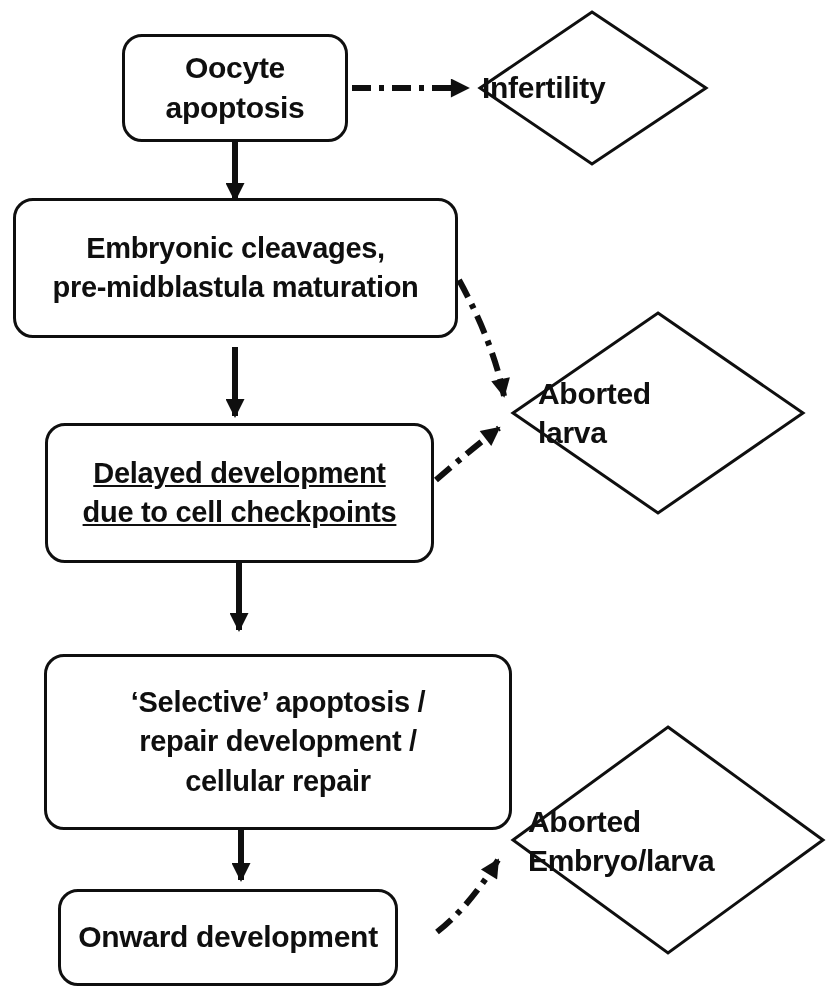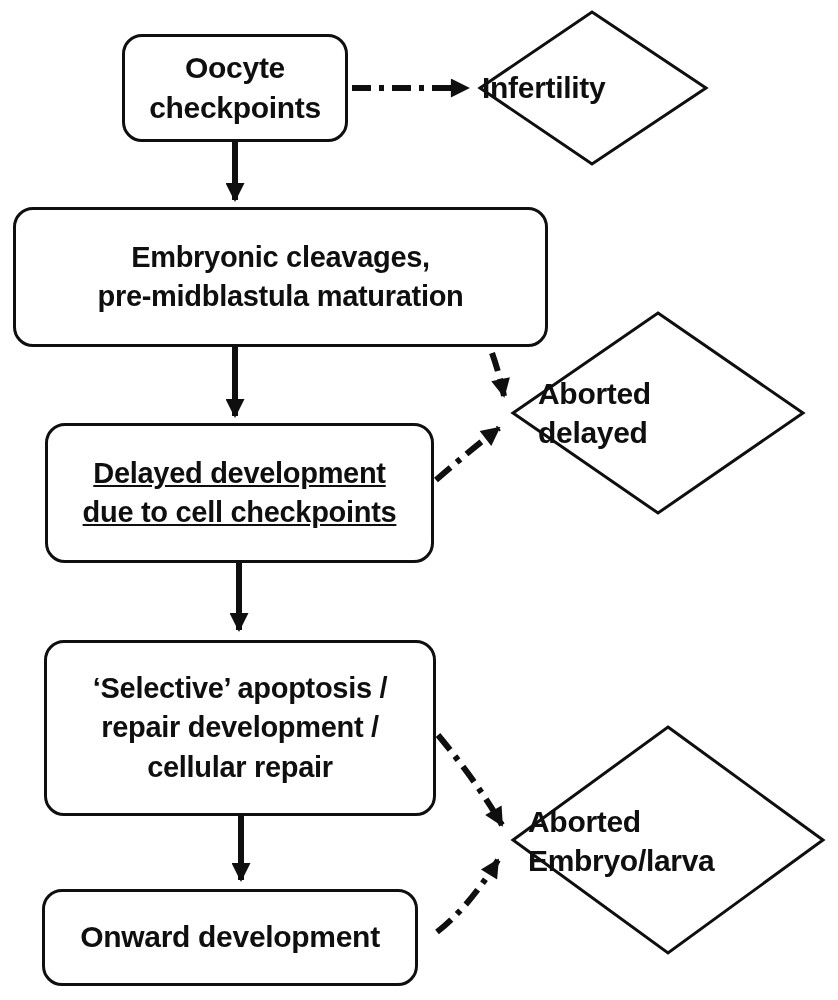--- a/index.html
+++ b/index.html
@@ -68,50 +68,50 @@
 
     <line class="edge edge-dashdot" x1="352" y1="88" x2="468" y2="88" marker-end="url(#ah)"></line>
     <path class="edge edge-dashdot" d="M459,280 Q493,342 504,396" marker-end="url(#ah)"></path>
     <path class="edge edge-dashdot" d="M436,480 Q468,452 499,428" marker-end="url(#ah)"></path>
     <path class="edge edge-dashdot" d="M438,735 Q477,782 502,825" marker-end="url(#ah)"></path>
     <path class="edge edge-dashdot" d="M437,932 Q469,907 498,860" marker-end="url(#ah)"></path>
   </svg>
 
   <div class="node-box f30" style="left:122px;top:34px;width:226px;height:108px;">
     <span>Oocyte</span>
-    <span>checkpoints</span>
+    <span>apoptosis</span>
   </div>
 
-  <div class="node-box f29" style="left:13px;top:207px;width:535px;height:140px;align-items:center;">
+  <div class="node-box f29" style="left:13px;top:198px;width:445px;height:140px;align-items:center;">
     <span>Embryonic cleavages,</span>
     <span>pre-midblastula maturation</span>
   </div>
 
   <div class="node-box f29" style="left:45px;top:423px;width:389px;height:140px;text-decoration:underline;">
     <span>Delayed development</span>
     <span>due to cell checkpoints</span>
   </div>
 
-  <div class="node-box f29" style="left:44px;top:640px;width:392px;height:176px;">
+  <div class="node-box f29" style="left:44px;top:654px;width:468px;height:176px;">
     <span>‘Selective’ apoptosis /</span>
     <span>repair development /</span>
     <span>cellular repair</span>
   </div>
 
-  <div class="node-box f30" style="left:42px;top:889px;width:376px;height:97px;">
+  <div class="node-box f30" style="left:58px;top:889px;width:340px;height:97px;">
     <span>Onward development</span>
   </div>
 
   <div class="diamond-label" style="left:482px;top:68px;width:220px;">
     <span>Infertility</span>
   </div>
 
   <div class="diamond-label" style="left:538px;top:374px;width:240px;">
     <span>Aborted</span>
-    <span>delayed</span>
+    <span>larva</span>
   </div>
 
   <div class="diamond-label" style="left:528px;top:802px;width:280px;">
     <span>Aborted</span>
     <span>Embryo/larva</span>
   </div>
 
 </div>
 
 </body></html>

